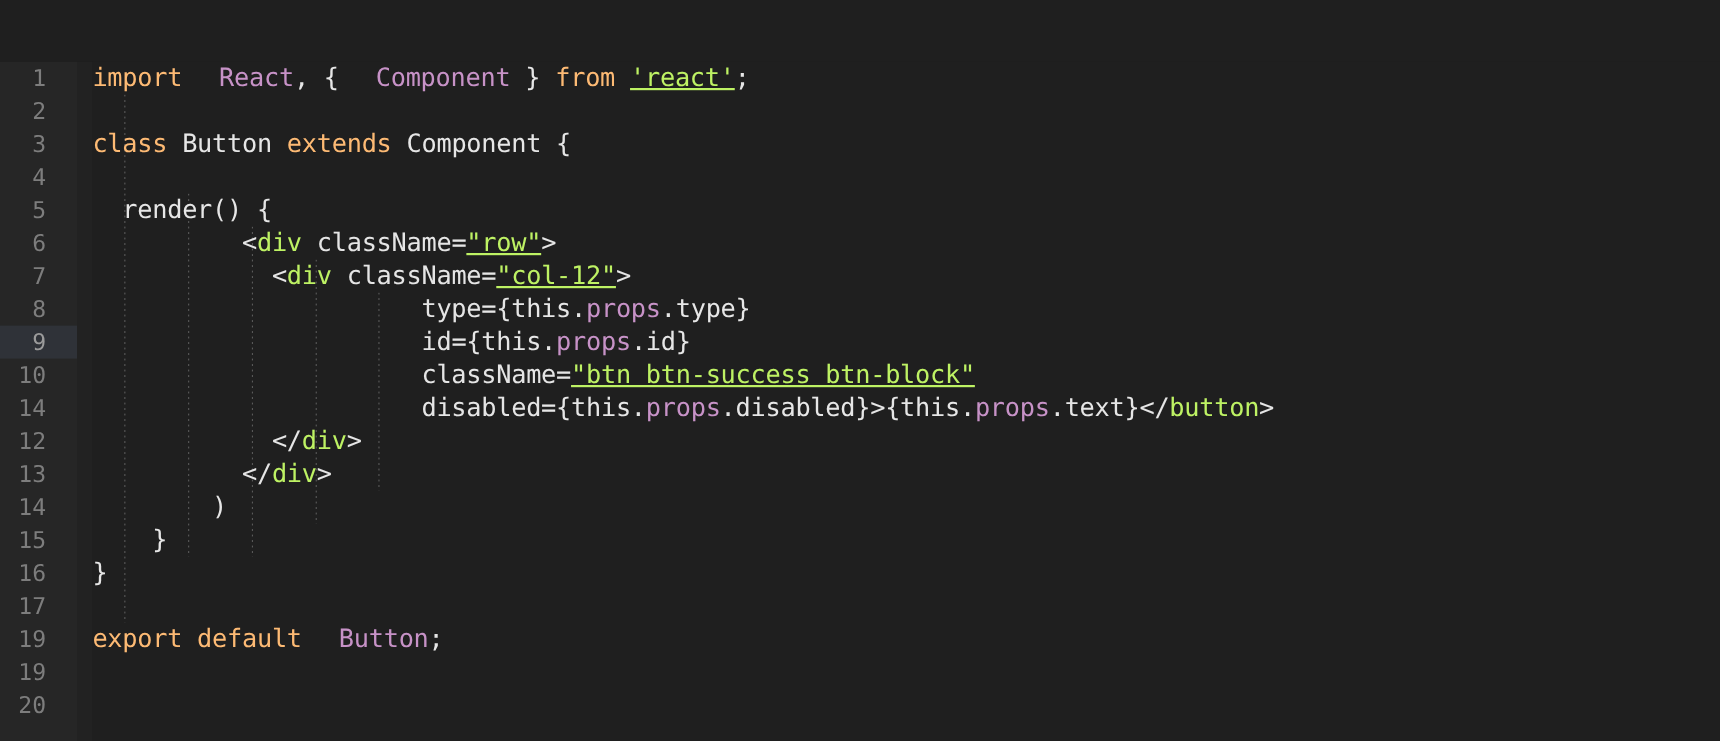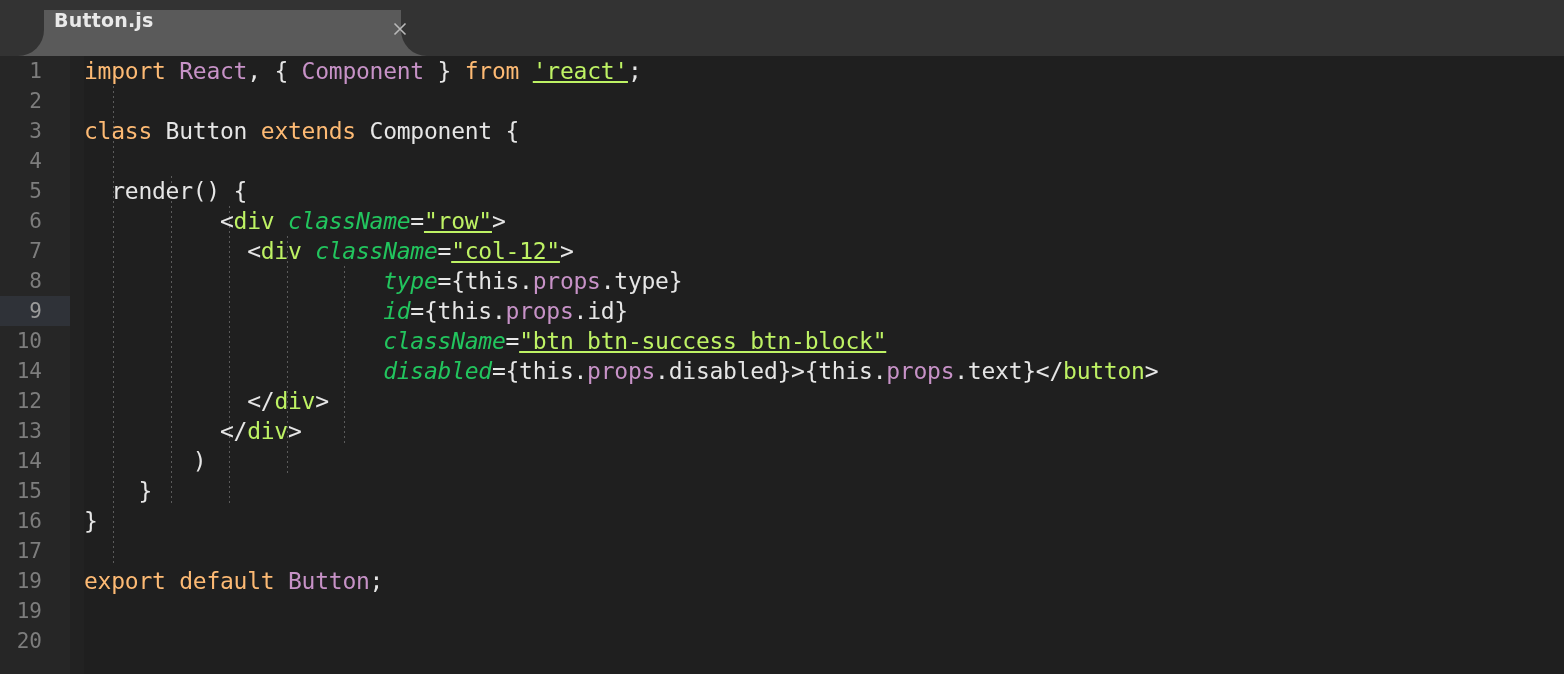--- a/index.html
+++ b/index.html
@@ -169,45 +169,32 @@
     font-family: "DejaVu Sans Mono", monospace;
     font-size: 23px;
     letter-spacing: -0.25px;
     white-space: pre;
     color: #e6e6e6;
   }
   .line.active-line { background: rgba(255,255,255,0.016); }
 
   
   .t-kw   { color: #fdba74; }   
-  .t-ent  { color: #c792c7; }   
+  .t-ent  { color: #c792c7; margin-left: 20px; }   
   .t-prop { color: #c792c7; }   
   .t-str  { color: #bef264; text-decoration: underline; }   
   .t-tag  { color: #bef264; }   
-  .t-attr { color: #22c55e; font-style: italic; }   
+  .t-attr { color: #e5e5e5; }   
   .t-plain{ color: #e6e6e6; }   
 </style>
 </head>
 <body>
 
 <div id="app">
 
-  <div class="tabbar">
-    <div class="tab">
-      <div class="tab-inner"></div>
-    </div>
-    <div class="tab-curve-left"></div>
-    <div class="tab-curve-right"></div>
-    <div class="tab-title">Button.js</div>
-    <div class="tab-close">
-      <svg width="18" height="18" viewBox="0 0 18 18" aria-hidden="true">
-        <path d="M3.5 3.5 L14.5 14.5 M14.5 3.5 L3.5 14.5" stroke="#b9b9b9" stroke-width="1.6" fill="none"></path>
-      </svg>
-    </div>
-  </div>
 
   <div class="editor">
     <div class="gutter"></div>
     <div class="gutter-edge"></div>
     <div class="linenos">
         <div class="ln">1</div>
         <div class="ln">2</div>
         <div class="ln">3</div>
         <div class="ln">4</div>
         <div class="ln">5</div>

